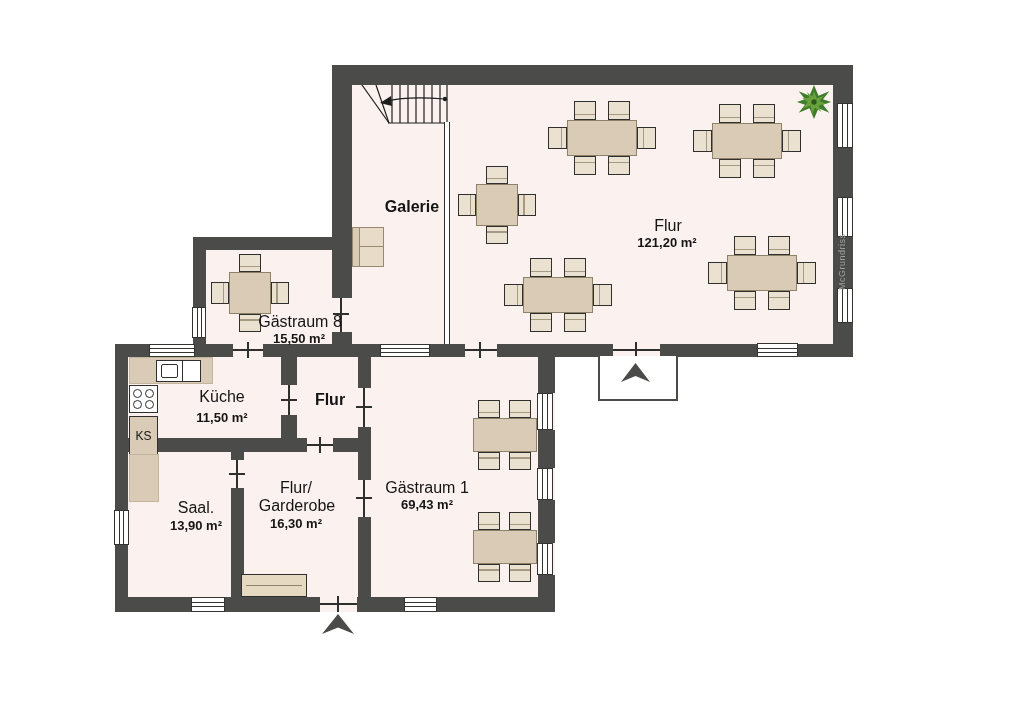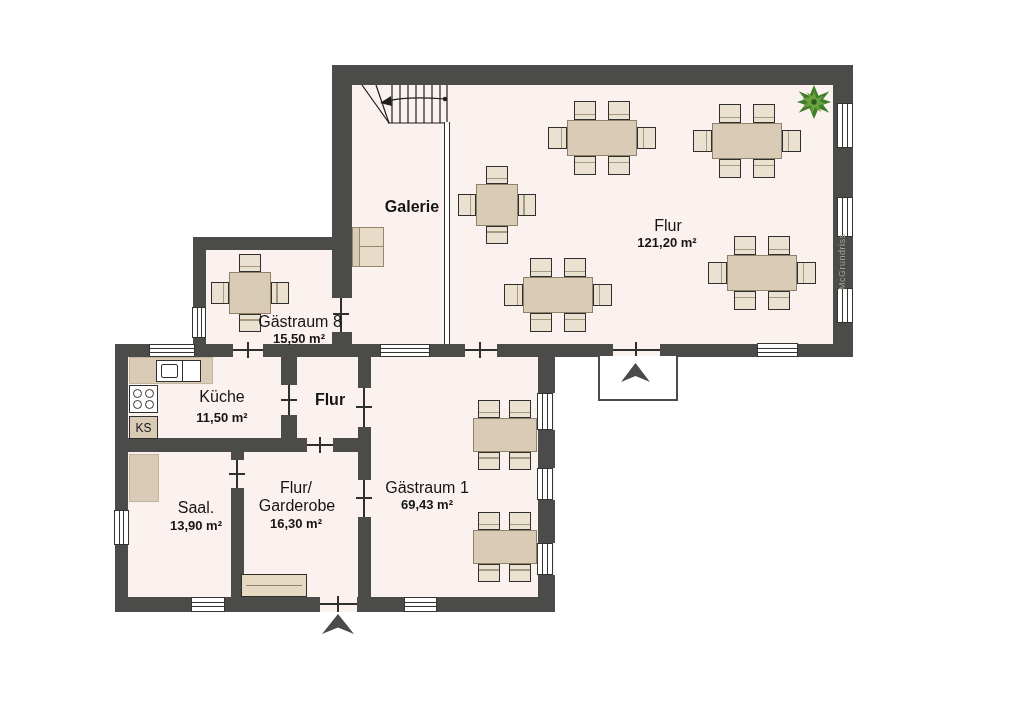--- a/index.html
+++ b/index.html
@@ -207,21 +207,21 @@
   <div class="abs" style="left:156px;top:360px;width:45px;height:22px;background:#fff;border:1.2px solid #2f2f2d;">
     <div class="abs" style="left:4px;top:3px;width:17px;height:14px;border:1px solid #2f2f2d;border-radius:2px;"></div>
     <div class="abs" style="left:25px;top:0;width:1px;height:20px;background:#2f2f2d;"></div>
   </div>
   <div class="abs" style="left:129px;top:385px;width:29px;height:28px;background:#fff;border:1.2px solid #2f2f2d;">
     <div class="burner" style="left:3px;top:3px;"></div>
     <div class="burner" style="left:15px;top:3px;"></div>
     <div class="burner" style="left:3px;top:14px;"></div>
     <div class="burner" style="left:15px;top:14px;"></div>
   </div>
-  <div class="ks" style="left:129px;top:416px;width:29px;height:23px;">
+  <div class="ks" style="left:129px;top:416px;width:29px;height:39px;">
     <span>KS</span>
   </div>
 
   <div class="abs" style="left:129px;top:454px;width:30px;height:48px;background:#d9cbb5;border:1px solid #c2b59d;"></div>
 
   <div class="abs" style="left:241px;top:574px;width:66px;height:23px;background:#e6d9c2;border:1.2px solid #2f2f2d;">
     <div class="abs" style="left:4px;top:10px;width:56px;height:1px;background:#8f8270;"></div>
   </div>
 
   <div class="grp" style="left:473px;top:399px;width:64px;height:72px;">

